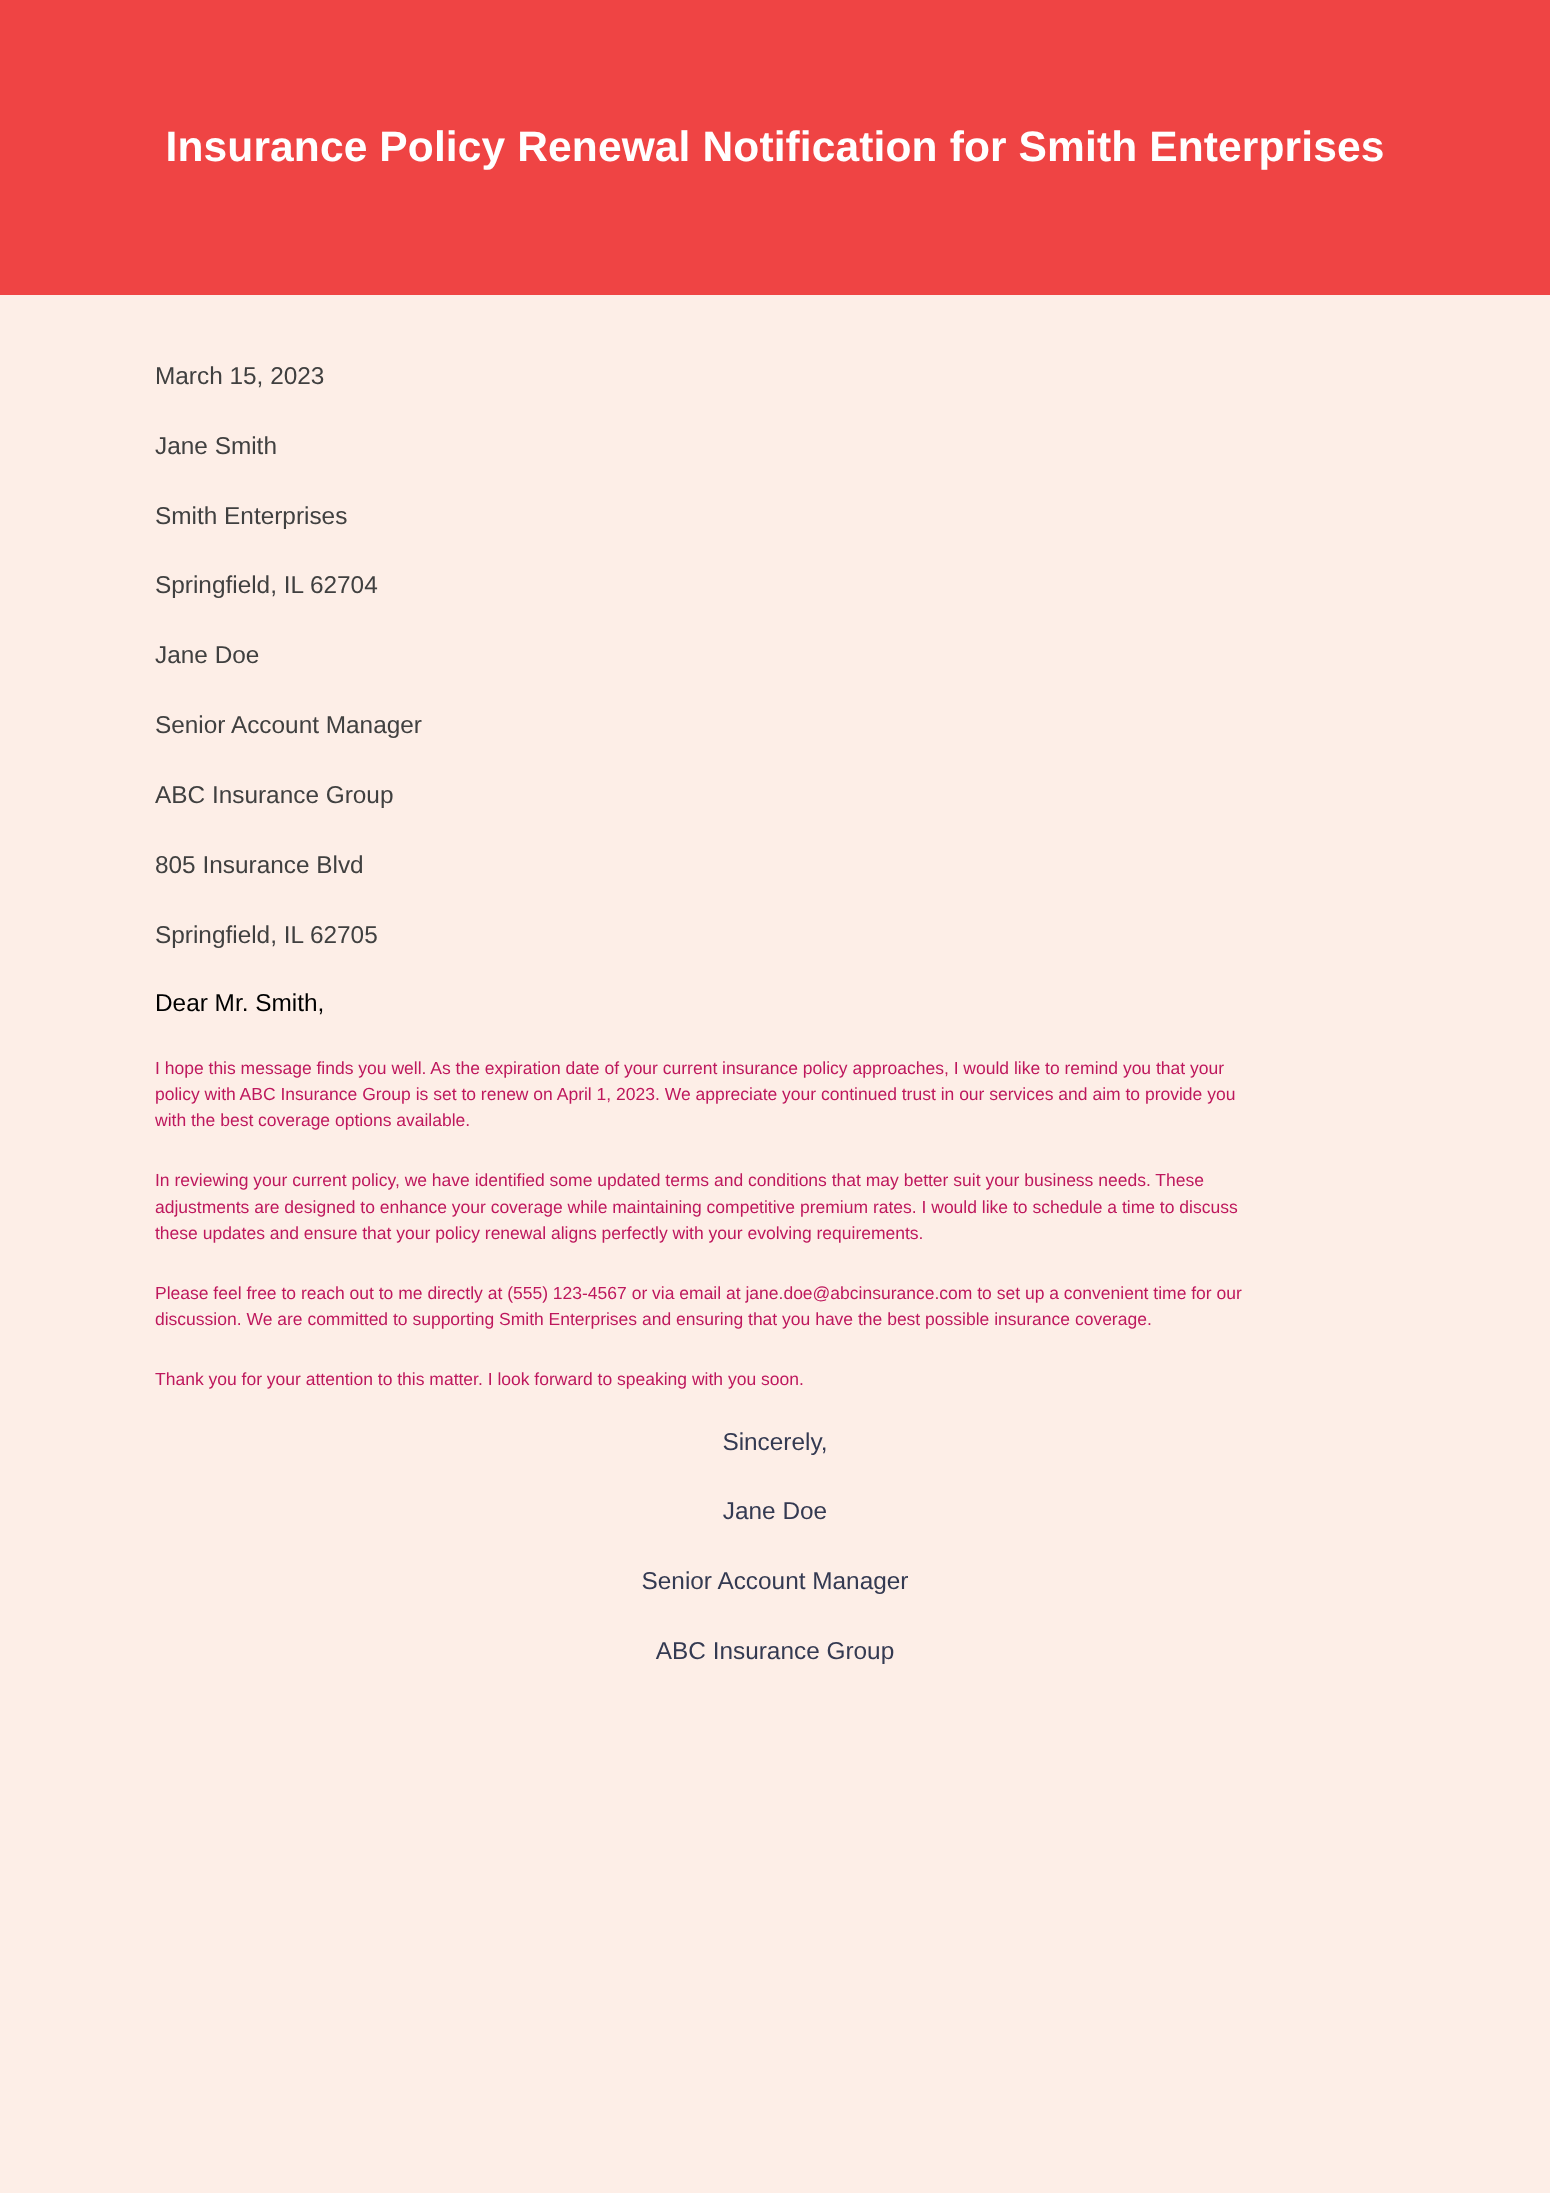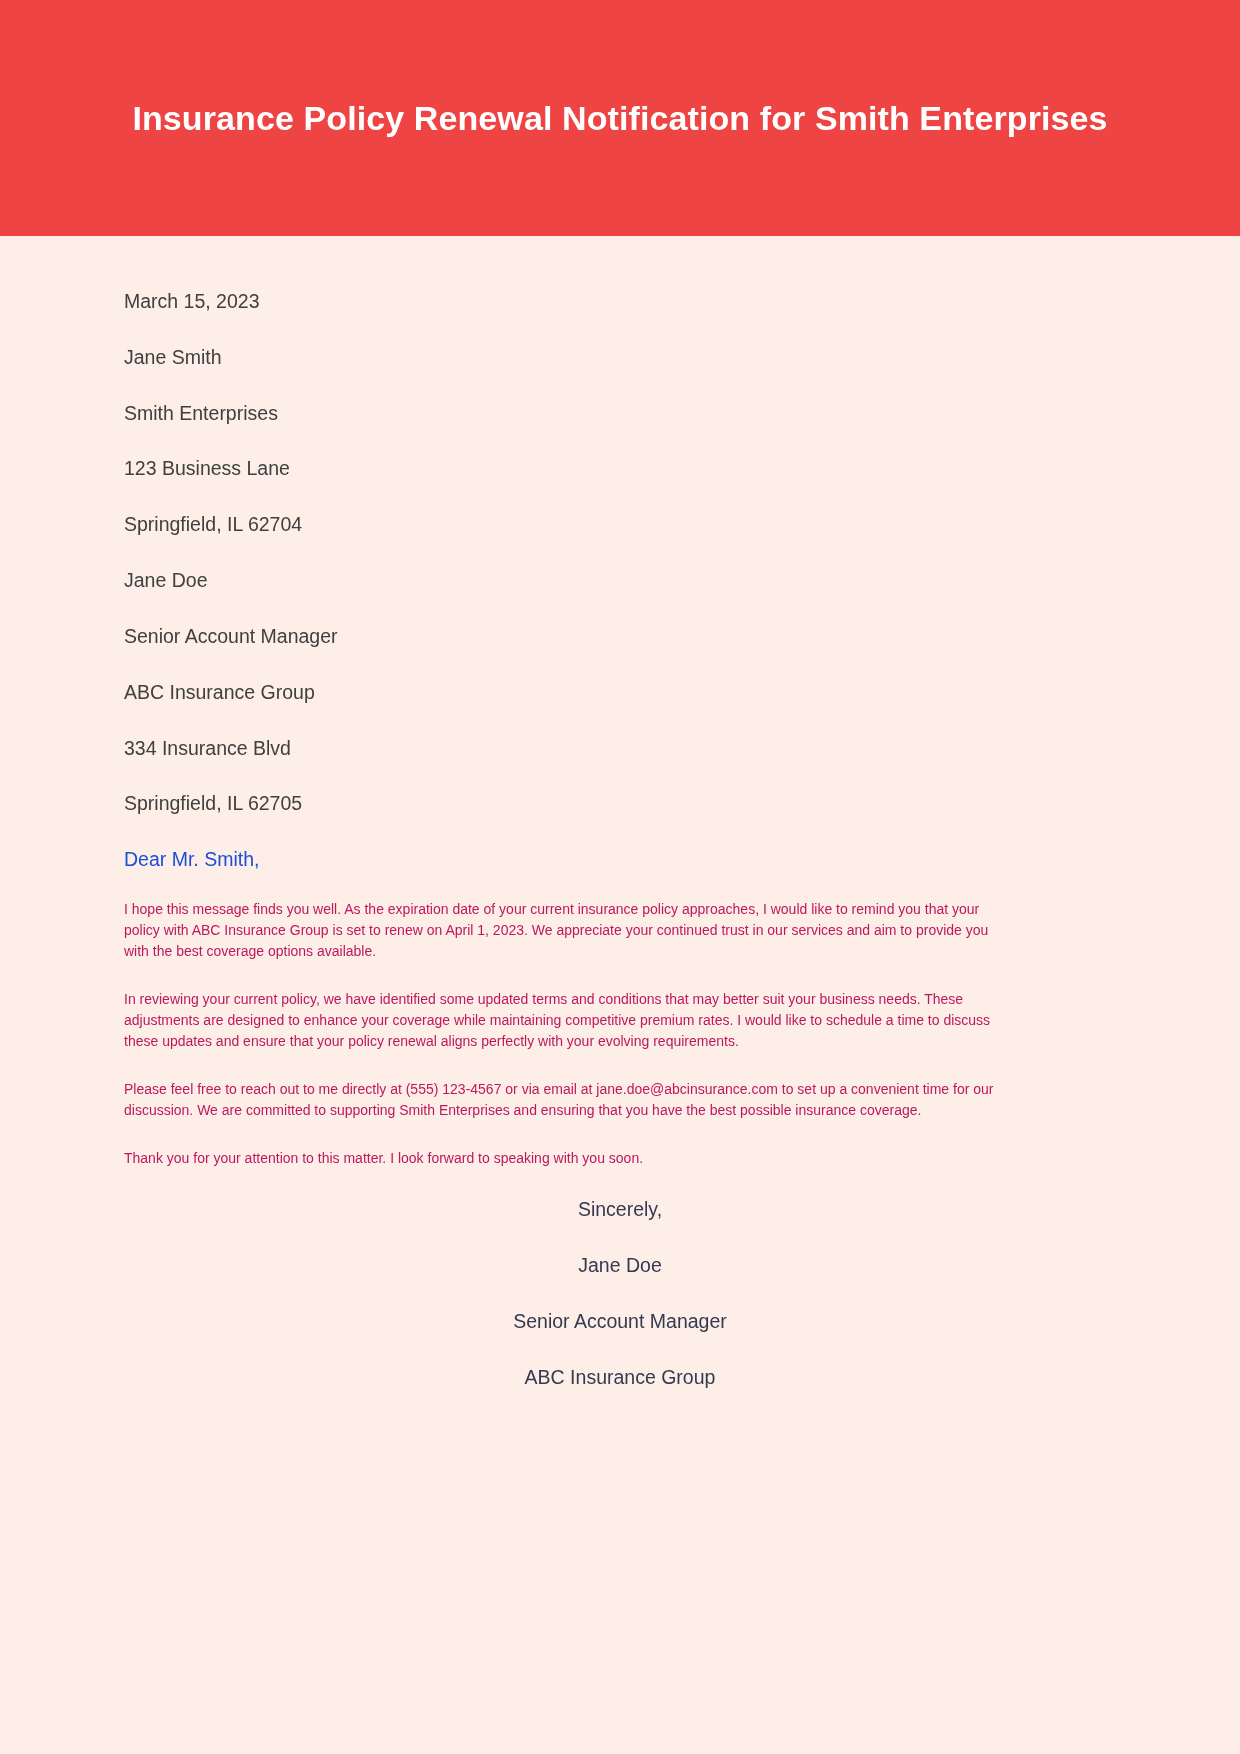--- a/index.html
+++ b/index.html
@@ -46,21 +46,21 @@
   }
   .meta-line {
     color: #404040;
     font-family: "Liberation Sans", sans-serif;
     font-size: 19.5px;
     line-height: 1.35;
     margin: 0 0 29.5px 0;
     white-space: pre;
   }
   .salutation {
-    color: #1d4ed8;
+    color: #000000;
     font-family: "Liberation Sans", sans-serif;
     font-size: 19.5px;
     line-height: 1.35;
     margin: 4px 0 27px 0;
   }
   .body-para {
     color: #be185d;
     font-family: "Liberation Sans", sans-serif;
     font-size: 14px;
     line-height: 1.5;
@@ -88,27 +88,26 @@
   <div class="letter-header">
     <h1 class="letter-title">Insurance Policy Renewal Notification for Smith Enterprises</h1>
   </div>
 
   <div class="letter-body">
 
     <p class="meta-line">March 15, 2023</p>
 
     <p class="meta-line">Jane Smith</p>
     <p class="meta-line">Smith Enterprises</p>
-    <p class="meta-line">123 Business Lane</p>
     <p class="meta-line">Springfield, IL 62704</p>
 
     <p class="meta-line">Jane Doe</p>
     <p class="meta-line">Senior Account Manager</p>
     <p class="meta-line">ABC Insurance Group</p>
-    <p class="meta-line">334 Insurance Blvd</p>
+    <p class="meta-line">805 Insurance Blvd</p>
     <p class="meta-line">Springfield, IL 62705</p>
 
     <p class="salutation">Dear Mr. Smith,</p>
 
     <p class="body-para">I hope this message finds you well. As the expiration date of your current insurance policy approaches, I would like to remind you that your policy with ABC Insurance Group is set to renew on April 1, 2023. We appreciate your continued trust in our services and aim to provide you with the best coverage options available.</p>
     <p class="body-para">In reviewing your current policy, we have identified some updated terms and conditions that may better suit your business needs. These adjustments are designed to enhance your coverage while maintaining competitive premium rates. I would like to schedule a time to discuss these updates and ensure that your policy renewal aligns perfectly with your evolving requirements.</p>
     <p class="body-para">Please feel free to reach out to me directly at (555) 123-4567 or via email at jane.doe@abcinsurance.com to set up a convenient time for our discussion. We are committed to supporting Smith Enterprises and ensuring that you have the best possible insurance coverage.</p>
     <p class="body-para">Thank you for your attention to this matter. I look forward to speaking with you soon.</p>
 
     <div class="sig-block">

